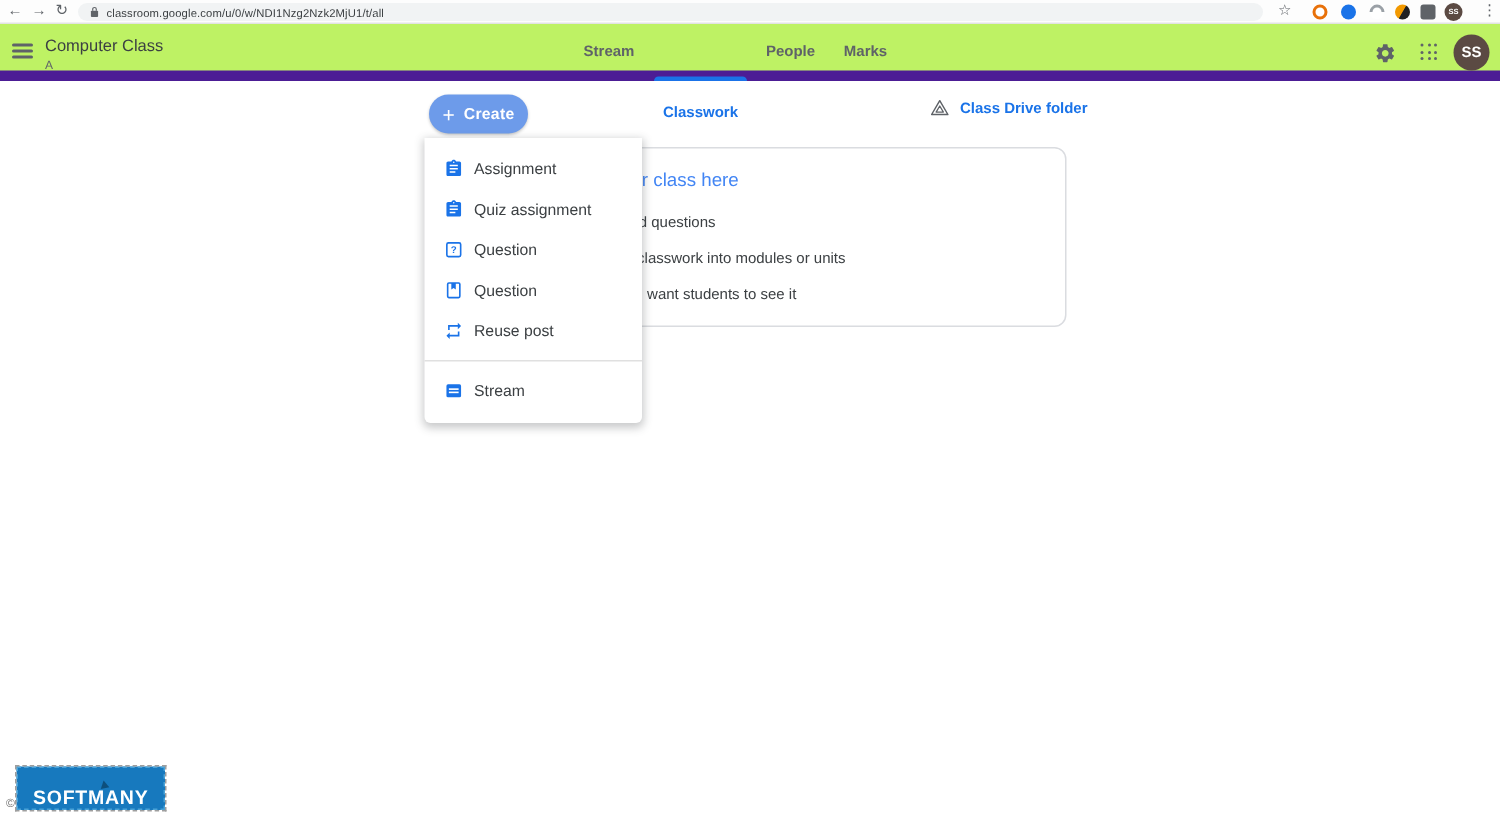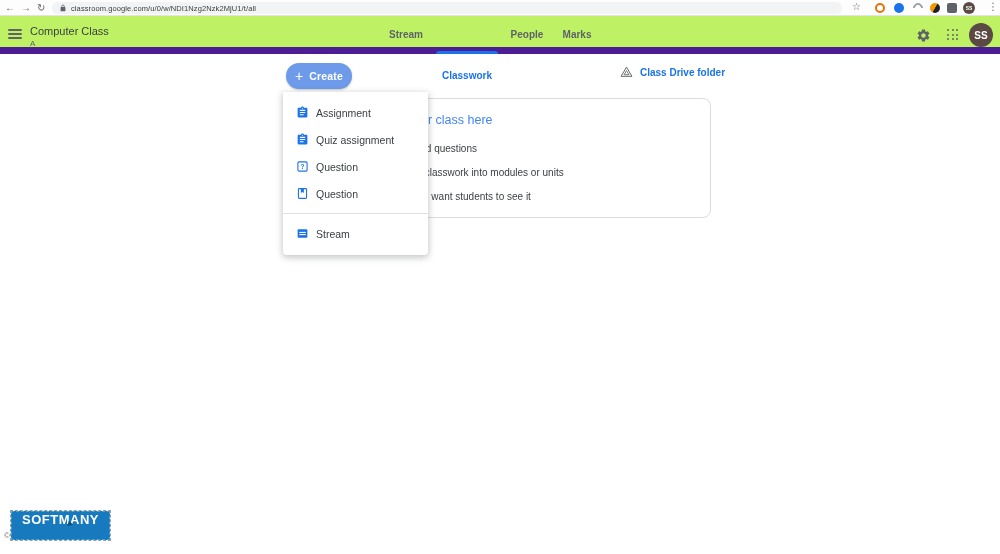--- a/index.html
+++ b/index.html
@@ -63,21 +63,21 @@
   
   .create-menu { position:absolute; left:283px; top:92px; width:145px; background:#fff;
     border-radius:0 0 4px 4px; box-shadow:0 2px 6px 1px rgba(60,64,67,.28); padding:7px 0 8px 0; z-index:5; }
   .menu-item { height:27px; display:flex; align-items:center; padding-left:13px; gap:7px; cursor:pointer; }
   .menu-item .mi-label { font-size:10.5px; color:#3c4043; }
   .menu-divider { border-top:1px solid #e0e0e0; margin:6px 0; }
   .mi-icon { width:13px; height:13px; flex:0 0 auto; }
 
   
   .watermark { position:absolute; left:11px; top:511px; width:99px; height:29px; background:#1779be;
-    border:1px dashed #4aa3d8; outline:1px dashed #9e9e9e; display:flex; align-items:flex-start; justify-content:center; }
+    border:1px dashed #4aa3d8; outline:1px dashed #9e9e9e; display:flex; align-items:flex-end; justify-content:center; }
   .watermark .wm-text { color:#fff; font-weight:bold; font-size:13px; letter-spacing:.5px; }
   .wm-cursor { position:absolute; left:56px; top:9px; width:0; height:0;
     border-left:5px solid #0d4f7c; border-top:3.5px solid transparent; border-bottom:3.5px solid transparent;
     transform:rotate(18deg); }
   .copyright-mark { position:absolute; left:4px; top:531px; font-size:8px; color:#757575; }
 </style>
 </head>
 <body>
 
 <div class="screen">
@@ -181,20 +181,26 @@
       </svg>
       <span class="mi-label">Question</span>
     </div>
     <div class="menu-item">
       <svg class="mi-icon" viewBox="0 0 24 24">
         <rect x="4.5" y="3" width="15" height="18" rx="1.5" fill="none" stroke="#1a73e8" stroke-width="2"></rect>
         <path d="M9 3 v8 l2.8-1.8 L14.5 11 V3 Z" fill="#1a73e8"></path>
       </svg>
       <span class="mi-label">Question</span>
     </div>
+    <div class="menu-item">
+      <svg class="mi-icon" viewBox="0 0 24 24">
+          <path fill="#1a73e8" d="M7 7h10v3l4-4-4-4v3H5v6h2V7zm10 10H7v-3l-4 4 4 4v-3h12v-6h-2v4z"></path>
+        </svg>
+      <span class="mi-label">Reuse post</span>
+    </div>
     <div class="menu-divider"></div>
     <div class="menu-item">
       <svg class="mi-icon" viewBox="0 0 24 24">
         <rect x="3" y="4" width="18" height="16" rx="2" fill="#1a73e8"></rect>
         <rect x="6" y="9" width="12" height="2" fill="#fff"></rect>
         <rect x="6" y="13" width="12" height="2" fill="#fff"></rect>
       </svg>
       <span class="mi-label">Stream</span>
     </div>
   </div>

